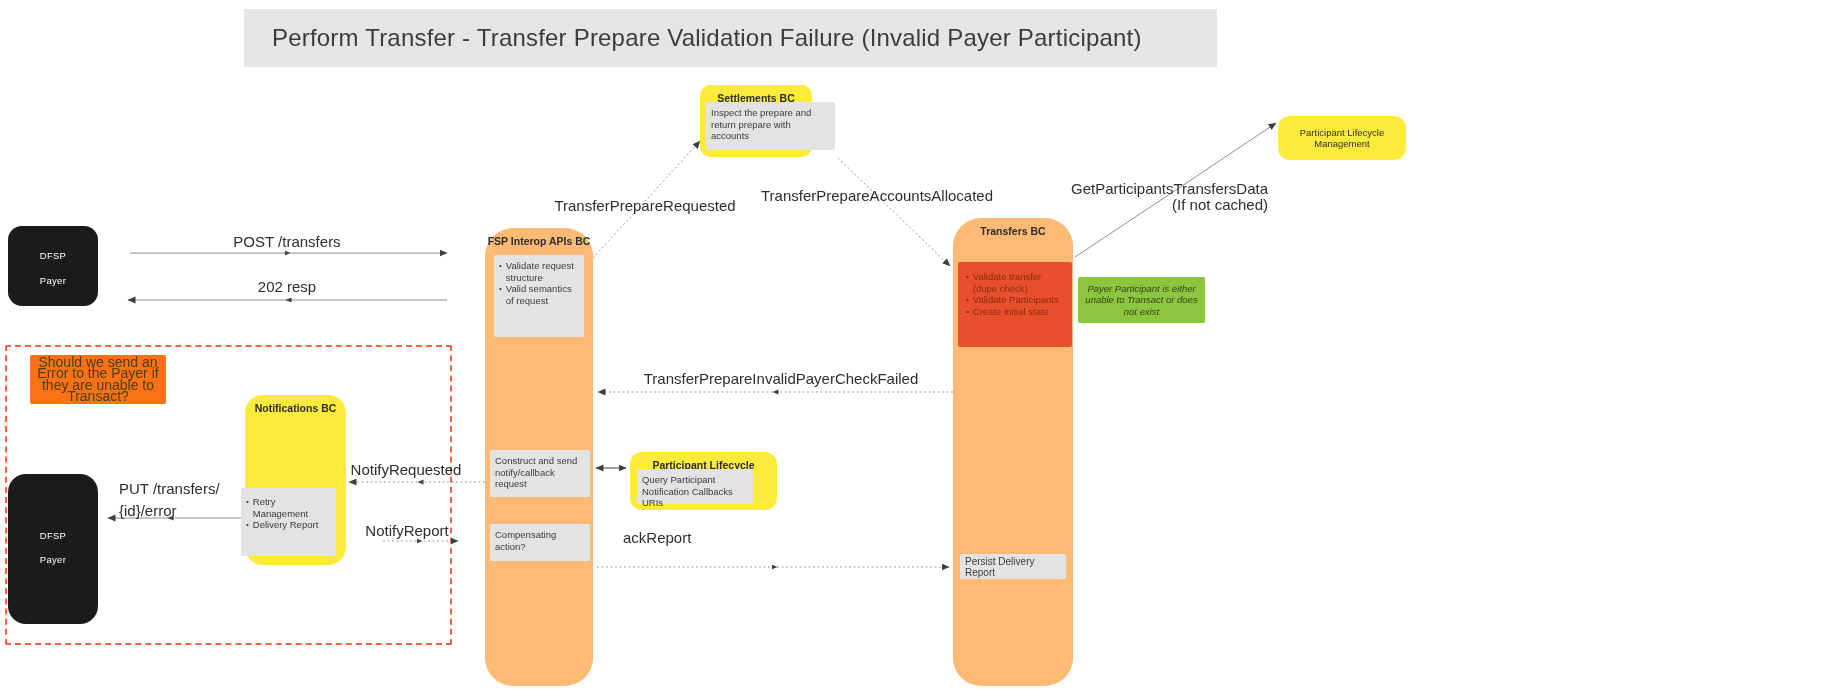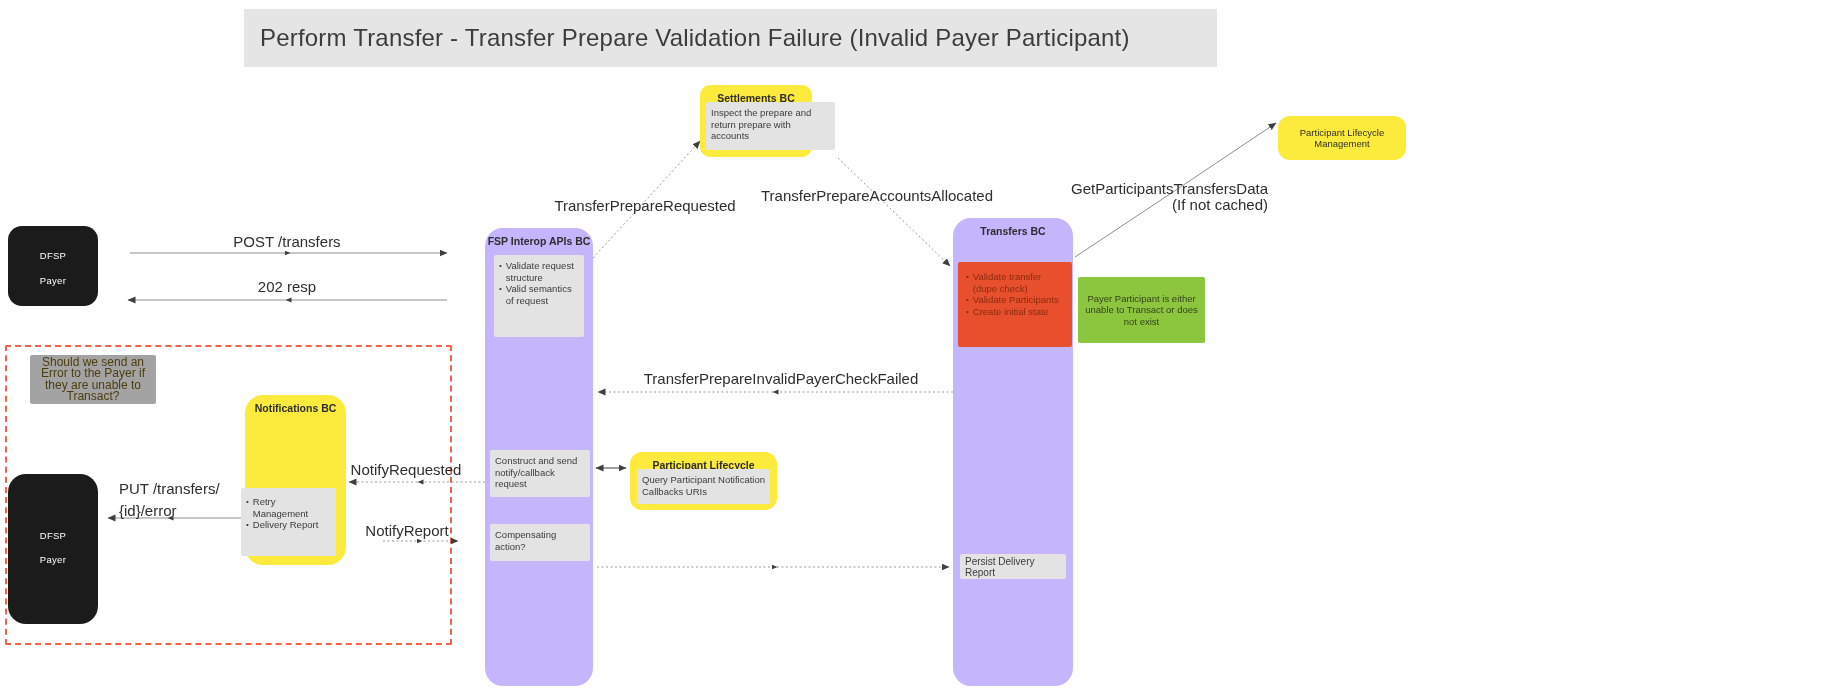--- a/index.html
+++ b/index.html
@@ -7,53 +7,53 @@
     width:1843px;height:691px;position:relative;overflow:hidden;
     background:#ffffff;
     font-family:"Liberation Sans", sans-serif;
     color:#2e2e2e;
   }
   .abs{position:absolute;box-sizing:border-box;}
 
   .title-bar{
     left:244px;top:9px;width:973px;height:58px;
     background:#e5e5e5;display:flex;align-items:center;
-    padding-left:16px;font-size:24px;color:#3c3c3c;letter-spacing:.2px;
+    padding-left:28px;font-size:24px;color:#3c3c3c;letter-spacing:.2px;
   }
 
   .ynode{background:#fceb3c;border-radius:10px;}
-  .lane{background:#c4b5fd;border-radius:18px;}
+  .lane{background:#fdba74;border-radius:28px;}
   .node-header{
     font-size:10.5px;font-weight:bold;color:#2d2d2d;
     text-align:center;padding-top:7px;line-height:12px;
   }
   .gbox{
     position:absolute;background:#e3e3e3;border-radius:2px;
     font-size:9.5px;color:#3b3b3b;line-height:11.5px;
     padding:5px 4px 4px 5px;box-sizing:border-box;
   }
   .bullet{display:flex;gap:4px;}
   .bullet .dot{flex:0 0 auto;font-size:8px;line-height:11.5px;}
 
   .rbox{
     position:absolute;background:#e8502d;border-radius:2px;
     font-size:9.5px;color:#8a2a0c;line-height:11.5px;
     padding:9px 4px 4px 8px;box-sizing:border-box;
   }
   .rbox .dot{color:#8a2a0c;}
 
   .note-green{
-    left:1078px;top:277px;width:127px;height:66px;
+    left:1078px;top:277px;width:127px;height:46px;
     background:#8cc63f;color:#35411c;font-size:9.5px;line-height:11.5px;
     display:flex;align-items:center;justify-content:center;text-align:center;
-    padding:4px;border-radius:2px;
+    padding:4px;border-radius:2px;font-style:italic;
   }
   .note-orange{
-    left:30px;top:355px;width:126px;height:49px;
-    background:#a3a3a3;color:#4c3d0d;font-size:12px;line-height:11.5px;
+    left:30px;top:355px;width:136px;height:49px;
+    background:#f97316;color:#4c3d0d;font-size:14px;line-height:11.5px;
     display:flex;align-items:center;justify-content:center;text-align:center;
     padding:4px;border-radius:2px;
   }
   .black-node{
     background:#1b1b1b;color:#ffffff;border-radius:14px;
     display:flex;flex-direction:column;align-items:center;
     font-size:9.5px;letter-spacing:.3px;
   }
   .dashed-region{
     left:5px;top:345px;width:447px;height:300px;
@@ -190,34 +190,35 @@
       </div>
     <div class="bullet">
         <span class="dot">•</span>
         <span>Delivery Report</span>
       </div>
   </div>
 </div>
 
 <div class="abs ynode" style="left:630px;top:452px;width:147px;height:58px;border-radius:12px;">
   <div class="node-header">Participant Lifecycle</div>
-  <div class="gbox" style="left:7px;top:17px;width:133px;height:35px;">
+  <div class="gbox" style="left:7px;top:17px;width:116px;height:35px;">
     <span>Query Participant Notification Callbacks URIs</span>
   </div>
 </div>
 
 <div class="msg center" style="left:287px;top:234px;">POST /transfers</div>
 <div class="msg center" style="left:287px;top:279px;">202 resp</div>
 <div class="msg center" style="left:645px;top:198px;">TransferPrepareRequested</div>
 <div class="msg center" style="left:877px;top:188px;">TransferPrepareAccountsAllocated</div>
 <div class="msg" style="left:1268px;top:181px;transform:translateX(-100%);text-align:right;">
   <div>GetParticipantsTransfersData</div>
   <div>(If not cached)</div>
 </div>
 <div class="msg center" style="left:781px;top:371px;">TransferPrepareInvalidPayerCheckFailed</div>
 <div class="msg center" style="left:406px;top:462px;">NotifyRequested</div>
 <div class="msg center" style="left:407px;top:523px;">NotifyReport</div>
 <div class="msg two-line" style="left:119px;top:478px;">
   <div>PUT /transfers/</div>
   <div>{id}/error</div>
 </div>
 <div class="msg two-line" style="left:623px;top:526px;line-height:23px;">
+  <div>ackReport</div>
 </div>
 
 </body></html>

